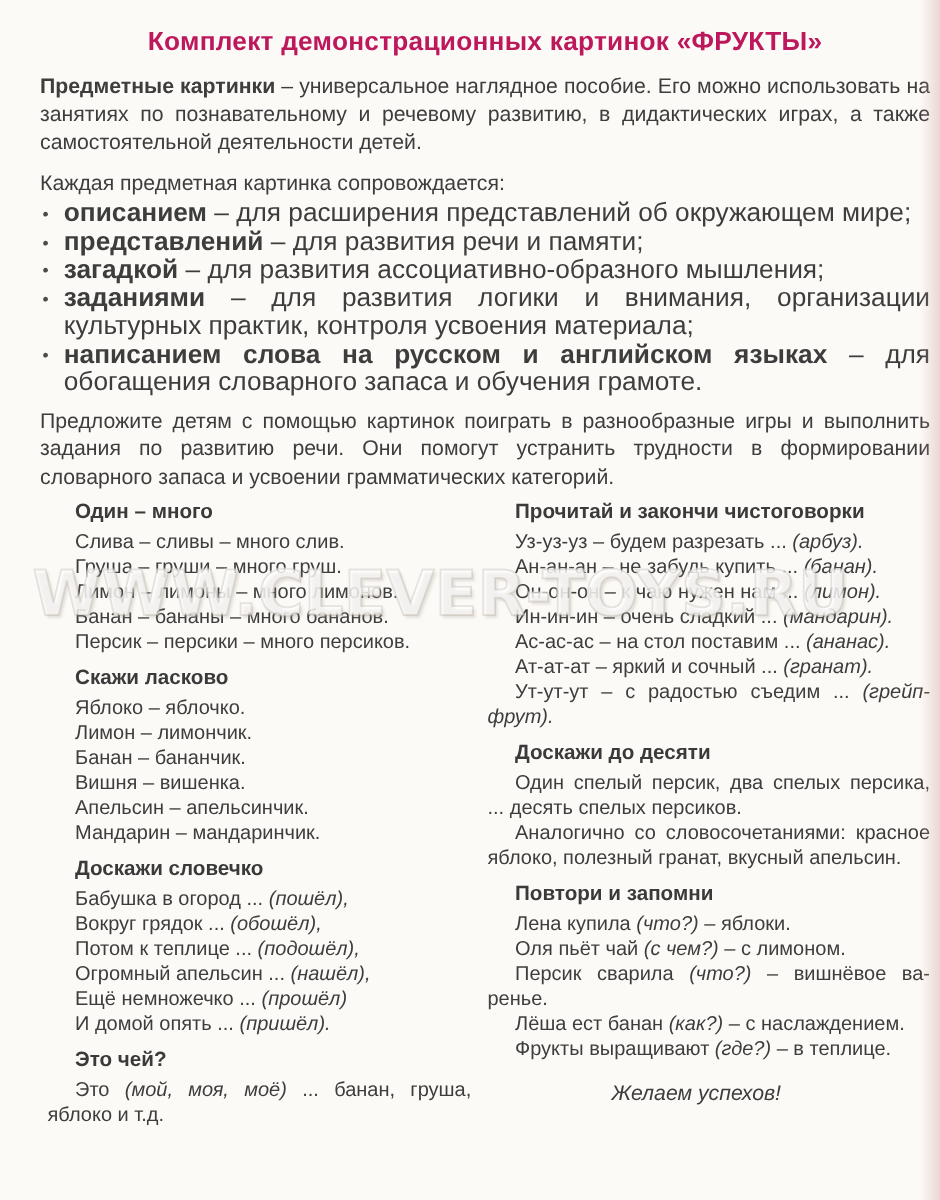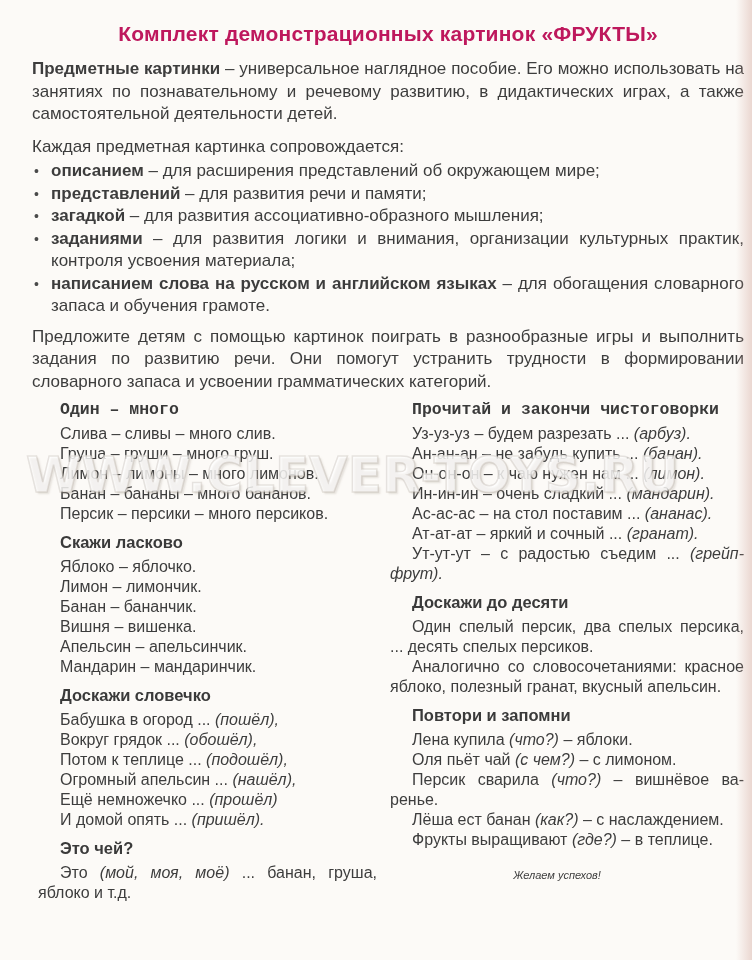--- a/index.html
+++ b/index.html
@@ -14,37 +14,37 @@
     pointer-events:none;
   }
   .content { position:relative; z-index:1; padding:22px 8px 0 32px; }
   .title {
     font-size:21px; font-weight:700; text-align:center; color:#be185d;
     margin:0 0 12px 0; letter-spacing:0.2px;
   }
   .p { font-size:17px; line-height:22.5px; text-align:justify; margin:0 0 10px 0; }
   .p-lead { margin-bottom:10px; }
   .p-list-intro { margin-bottom:2px; }
-  .features { list-style:none; margin:0 0 8px 0; padding:0; font-size:17px; line-height:22.5px; }
+  .features { list-style:none; margin:0 0 8px 0; padding:0; font-size:21px; line-height:22.5px; }
   .features li { position:relative; padding-left:19px; text-align:justify; }
   .features li::before { content:"•"; position:absolute; left:2px; top:0; font-size:14px; color:#4a4a4a; }
   .p-last { margin-bottom:6px; }
   .bd { font-weight:700; }
   .it { font-style:italic; }
   .columns { display:flex; margin-top:4px; }
   .col-left { flex:0 0 345px; width:345px; padding-left:6px; box-sizing:border-box; }
   .col-right { flex:1; margin-left:13px; min-width:0; }
   .sec { margin-bottom:8px; }
   .sec h2 {
     font-size:16.5px; line-height:21px; font-weight:700; color:#3a3a3a;
     margin:8px 0 4px 0; padding-left:22px;
   }
-  .sec:first-child h2 { margin-top:0;font-family:Liberation Mono, monospace; }
+  .sec:first-child h2 { margin-top:0; }
   .ln { font-size:16px; line-height:20px; margin:0; text-indent:22px; text-align:justify; }
-  .closing { font-size:11px; line-height:22px; font-style:italic; text-align:center; margin:14px 20px 0 0; }
+  .closing { font-size:17px; line-height:22px; font-style:italic; text-align:center; margin:14px 20px 0 0; }
   .watermark {
     position:absolute; left:26px; top:446px; z-index:2; pointer-events:none;
     font-family:"DejaVu Sans",sans-serif; font-weight:700; font-size:50px; white-space:nowrap;
     color:rgba(255,255,255,0.5);
     -webkit-text-stroke:1.5px rgba(170,158,148,0.28);
     text-shadow:2px 2px 2px rgba(165,150,140,0.25), -1px -1px 1px rgba(255,255,255,0.65);
   }
 </style>
 </head>
 <body>

